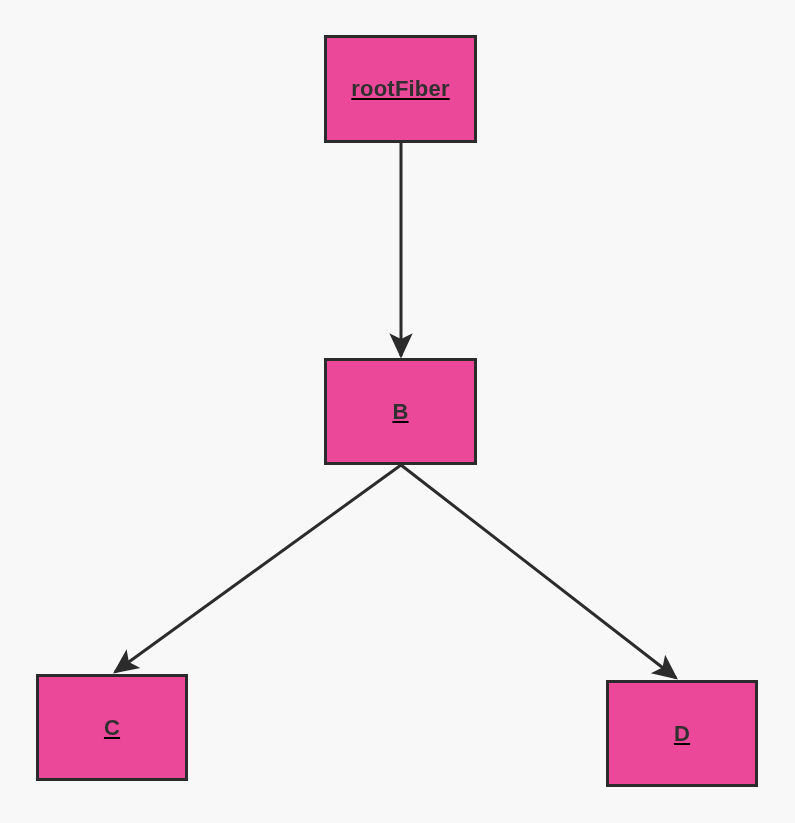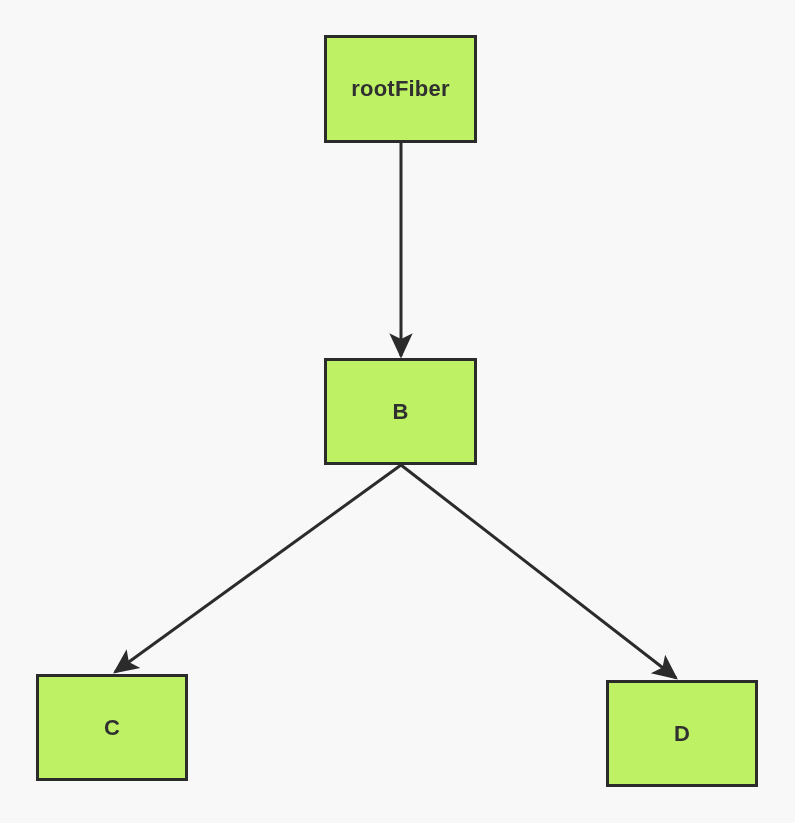--- a/index.html
+++ b/index.html
@@ -23,26 +23,27 @@
   #edge-layer {
     position: absolute;
     left: 0;
     top: 0;
     width: 795px;
     height: 823px;
   }
   .node {
     position: absolute;
     box-sizing: border-box;
-    background: #bef264;
+    background: #ec4899;
     border: 3px solid #2b2b2b;
     display: flex;
     align-items: center;
     justify-content: center;
     z-index: 2;
+    text-decoration: underline;
   }
   .node-label {
     font-family: "Liberation Sans", sans-serif;
     font-weight: bold;
     font-size: 22px;
     line-height: 1;
     color: #303030;
     letter-spacing: 0.2px;
     white-space: nowrap;
     user-select: none;

